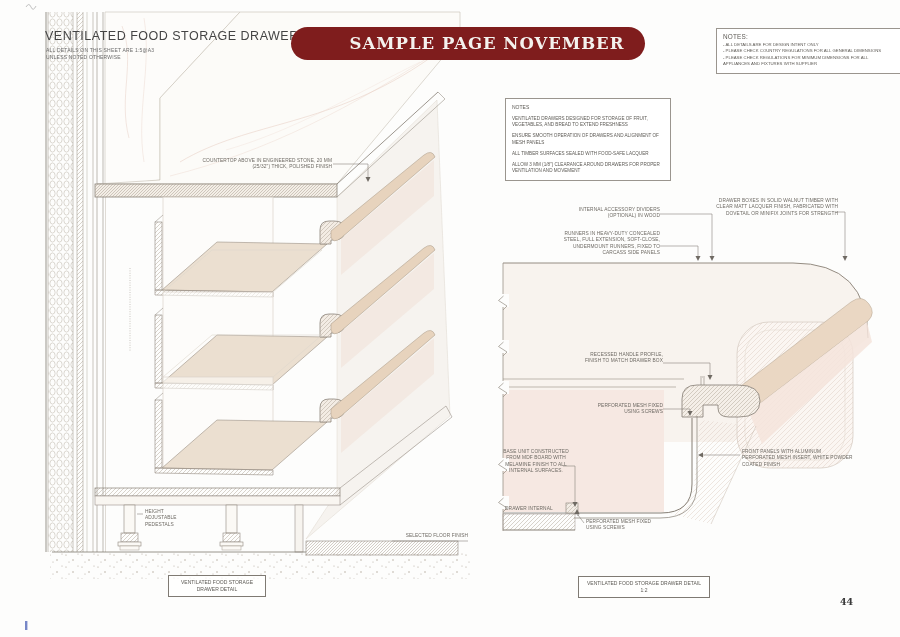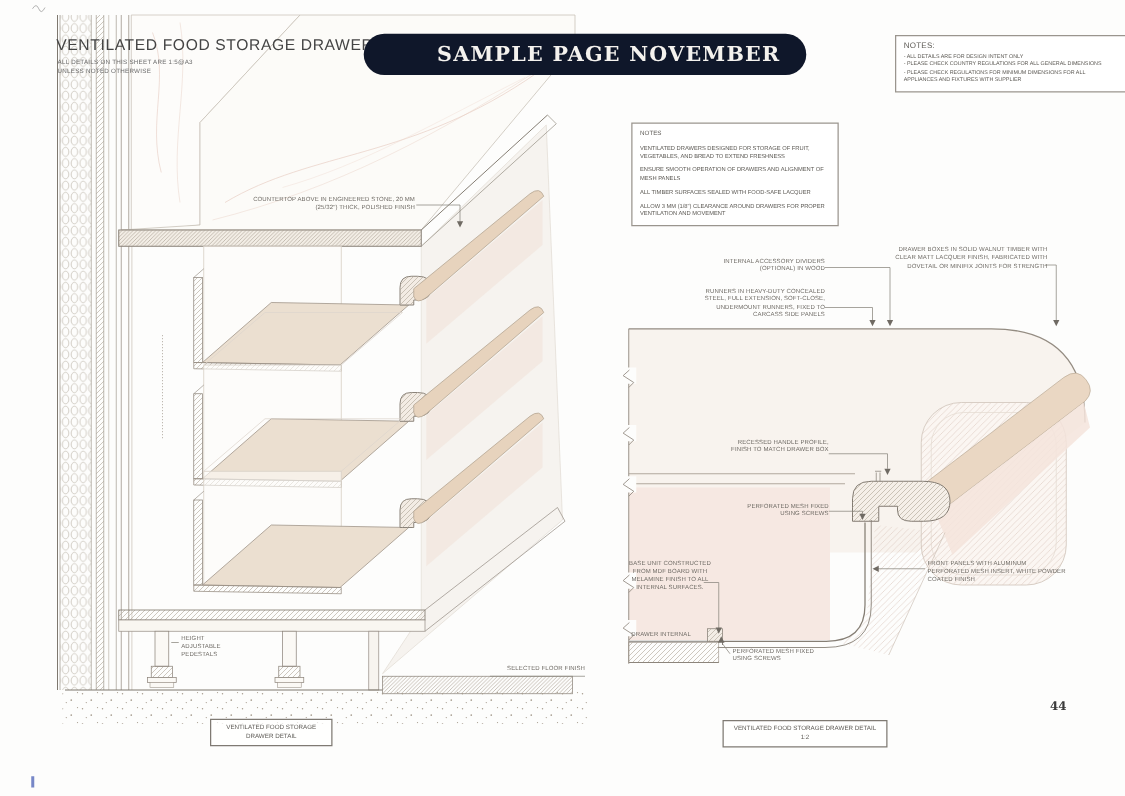--- a/index.html
+++ b/index.html
@@ -1,36 +1,36 @@
 <!DOCTYPE html>
 <html><head>
 <meta charset="utf-8">
 <style>
   html,body{margin:0;padding:0;background:#e8e8e8;}
   #sheet{position:relative;width:900px;height:637px;background:#fdfdfc;overflow:hidden;
          font-family:"Liberation Sans",sans-serif;}
   .abs{position:absolute;}
   #title{left:45px;top:29px;font-size:12.5px;letter-spacing:.5px;color:#444;}
   .sub{left:46px;font-size:5px;color:#6b6b6b;letter-spacing:.2px;}
-  #banner{left:291px;top:27px;width:316px;height:33px;background:#0f172a;border-radius:17px;
+  #banner{left:291px;top:27px;width:316px;height:33px;background:#7f1d1d;border-radius:17px;
           display:flex;align-items:center;justify-content:center;padding-left:38px;}
   #banner span{color:#f4f2ee;font-family:"DejaVu Serif",serif;font-weight:bold;font-size:16.5px;letter-spacing:1px;}
   .notebox{border:.8px solid #9a958e;background:rgba(255,255,255,.85);color:#5d5a55;}
   #notesTR{left:716px;top:28px;width:171px;padding:4px 6px 5px 6px;}
   #notesTR .nt{font-size:6.4px;margin-bottom:2px;letter-spacing:.2px;}
   #notesTR .ni{font-size:4.3px;line-height:1.5;}
   #notesR{left:505px;top:98px;width:152px;padding:5px 6px 6px 6px;}
   #notesR .nt{font-size:5px;margin-bottom:6px;}
   #notesR .ni{font-size:4.6px;line-height:1.35;margin-bottom:5px;}
   #notesR .ni:last-child{margin-bottom:0;}
   .ann{position:absolute;font-size:4.8px;line-height:1.32;color:#6e6a64;letter-spacing:.1px;}
   .ra{text-align:right;} .ca{text-align:center;}
   .cap{position:absolute;border:.8px solid #7f7a73;color:#5d5a55;font-size:5px;line-height:1.4;
        text-align:center;padding:3px 4px;background:rgba(255,255,255,.7);}
-  #pagenum{left:840px;top:560px;font-family:"DejaVu Serif",serif;font-weight:bold;font-size:9.5px;color:#3a3a3a;}
+  #pagenum{left:840px;top:596px;font-family:"DejaVu Serif",serif;font-weight:bold;font-size:9.5px;color:#3a3a3a;}
   svg{position:absolute;left:0;top:0;}
   .txt{z-index:2;}
 </style>
 </head>
 <body>
 
 <div id="sheet">
 
 <svg width="900" height="637" viewBox="0 0 900 637">
   <defs>

